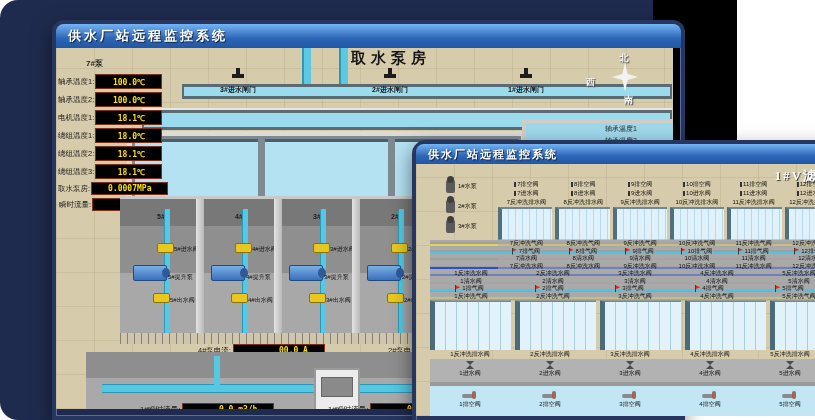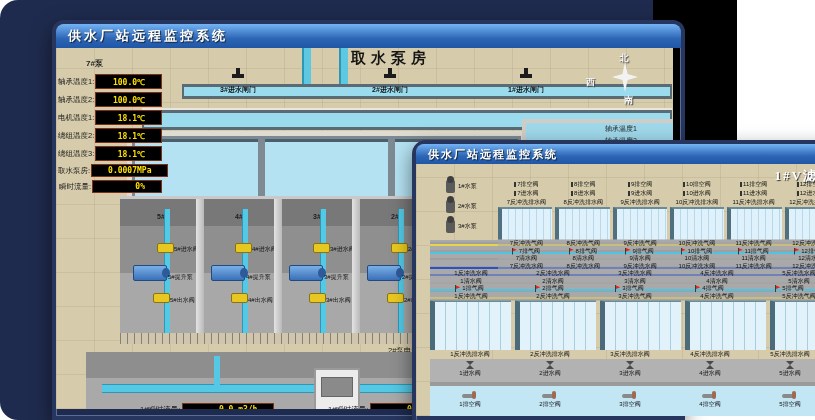--- a/index.html
+++ b/index.html
@@ -178,20 +178,24 @@
           </div>
             <div class="ro-row">
             <span class="ro-label">轴承温度2:</span>
             <span class="ro-value">100.0℃</span>
           </div>
             <div class="ro-row">
             <span class="ro-label">电机温度1:</span>
             <span class="ro-value">18.1℃</span>
           </div>
             <div class="ro-row">
+            <span class="ro-label">绕组温度1:</span>
+            <span class="ro-value">18.0℃</span>
+          </div>
+            <div class="ro-row">
             <span class="ro-label">绕组温度2:</span>
             <span class="ro-value">18.1℃</span>
           </div>
             <div class="ro-row">
             <span class="ro-label">绕组温度3:</span>
             <span class="ro-value">18.1℃</span>
           </div>
             <div class="ro-row">
             <span class="ro-label">取水泵房:</span>
             <span class="ro-value">0.0007MPa</span>
@@ -241,20 +245,23 @@
             <div class="valve v-in"></div>
             <span class="bay-lbl l-in">2#进水阀</span>
             <div class="bay-pump"></div>
             <span class="bay-lbl l-pump">2#提升泵</span>
             <div class="valve v-out"></div>
             <span class="bay-lbl l-out">2#出水阀</span>
           </div>
           </div>
       </div>
       <div class="hatch"></div>
+      <div class="meter m-current">
+        <span class="m-label">4#泵电流:</span><span class="m-value">00.0 A</span>
+      </div>
       <div class="meter m-current2">
         <span class="m-label">2#泵电流</span>
       </div>
       <div class="pipe-area"></div>
       <div class="main-pipe"></div>
       <div class="stub stub1"></div>
       <div class="stub stub2"></div>
       <div class="cabinet">
         <div class="cab-dev"></div>
       </div>

